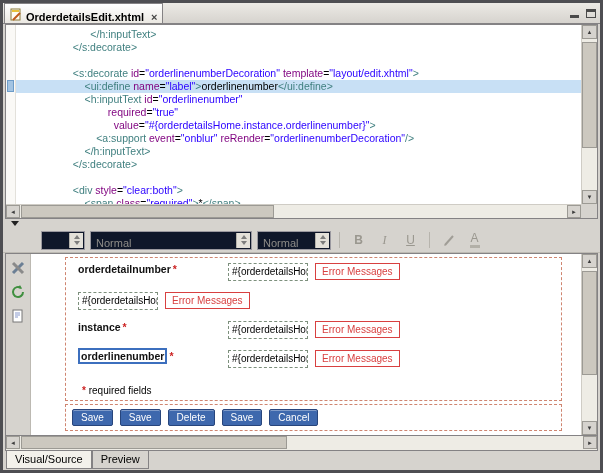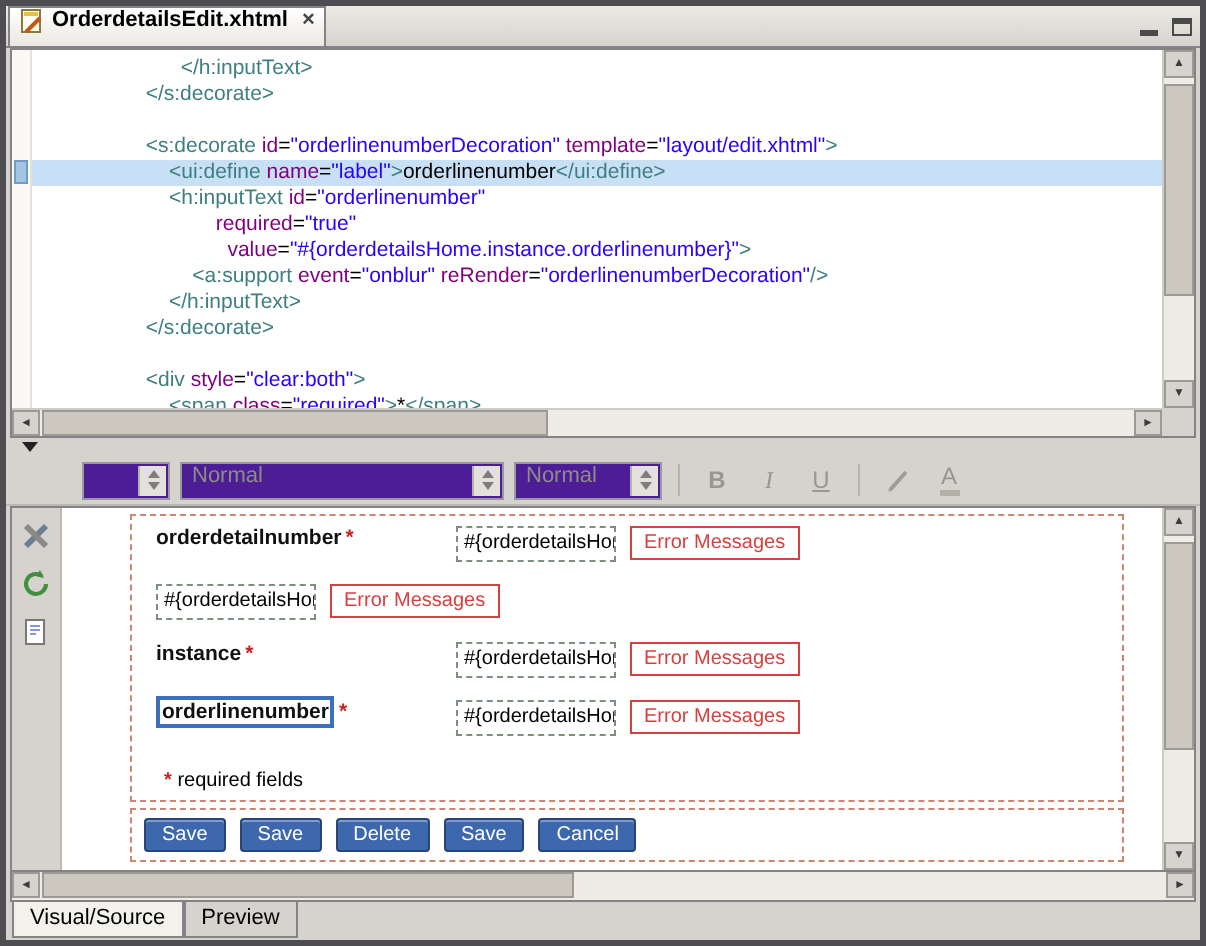--- a/index.html
+++ b/index.html
@@ -3,21 +3,21 @@
 <meta charset="utf-8">
 <style>
   * { box-sizing: border-box; margin: 0; padding: 0; }
   html,body { width: 603px; height: 473px; }
   body { font-family: "Liberation Sans", sans-serif; background:#777; }
 
   .window{width:603px;height:473px;background:var(--chrome);border:3px solid #4e4e52;display:flex;flex-direction:column;overflow:hidden}
 
   
   .tabrow{height:21px;display:flex;align-items:flex-end;background:linear-gradient(#eceae5,var(--chrome));border-bottom:1px solid var(--border);padding-left:1px;flex:none}
-  .etab{display:flex;align-items:flex-start;gap:4px;height:20px;padding:0 5px;background:linear-gradient(#ffffff,#ebe8e2);border:1px solid var(--border);border-bottom:none;font-size:11px;font-weight:bold;color:#000}
+  .etab{display:flex;align-items:flex-end;gap:4px;height:20px;padding:0 5px;background:linear-gradient(#ffffff,#ebe8e2);border:1px solid var(--border);border-bottom:none;font-size:11px;font-weight:bold;color:#000}
   .etab-close{font-size:11px;font-weight:bold;color:#444;margin-left:3px;cursor:pointer}
   .winbtns{margin-left:auto;margin-right:4px;align-self:center;display:flex;gap:7px;align-items:center}
   .minbtn{width:9px;height:3px;background:#4a4a4a;margin-top:6px}
   .maxbtn{width:10px;height:9px;border:1px solid #4a4a4a;border-top:3px solid #4a4a4a}
 
   
   .srcpane{height:195px;margin:0 2px;border:1px solid var(--border);background:#fff;position:relative;display:flex;flex:none;overflow:hidden}
   .gutter{width:10px;background:#faf9f6;border-right:1px solid #e3e1db;position:relative;flex:none}
   .gmark{position:absolute;left:1px;top:55px;width:7px;height:12px;background:#a3c4e2;border:1px solid #6d9cc8}
   .code{flex:1;overflow:hidden;padding-top:3px;font-family:Liberation Sans, sans-serif;font-size:10.5px;line-height:13px;white-space:pre;margin-right:16px;margin-bottom:14px}
@@ -39,21 +39,21 @@
   .hscroll .rt{right:0;top:0;width:14px;height:13px}
   .src-hs .thumb{top:0;height:13px;left:15px;width:44%}
   .corner{position:absolute;right:0;bottom:0;width:16px;height:14px;background:var(--chrome)}
 
   
   .splitter{height:9px;background:var(--chrome);flex:none;display:flex;align-items:center}
   .collapse{width:0;height:0;border:4px solid transparent;border-top:5px solid #222;margin-left:8px;margin-top:4px;cursor:pointer}
 
   
   .vtoolbar{height:25px;background:var(--chrome);border-bottom:1px solid #bdbab3;display:flex;align-items:center;gap:5px;padding-left:38px;flex:none}
-  .combo{height:19px;border:1px solid #9b99a0;background:#4c1d95;color:#8e8c88;font-size:11px;display:flex;align-items:flex-start;padding:0 19px 0 5px;position:relative}
+  .combo{height:19px;border:1px solid #9b99a0;background:#0f172a;color:#8e8c88;font-size:11px;display:flex;align-items:flex-end;padding:0 19px 0 5px;position:relative}
   .combo .spin{position:absolute;right:1px;top:1px;bottom:1px;width:14px;background:#e4e1da;border-left:1px solid #b5b2ab;display:flex;flex-direction:column;align-items:center;justify-content:center;gap:2px}
   .spin i{width:0;height:0;border:3px solid transparent;display:block}
   .spin .u{border-bottom:4px solid #7d7d7d;border-top:none}
   .spin .d{border-top:4px solid #7d7d7d;border-bottom:none}
   .tbtn{width:21px;height:19px;display:flex;align-items:center;justify-content:center;color:#9a978f;font-size:12px;cursor:pointer}
   .tbtn.b{font-weight:bold}.tbtn.i{font-style:italic;font-family:"Liberation Serif",serif}.tbtn.u{text-decoration:underline}
   .sep{width:1px;height:16px;background:#b7b4ad;margin:0 3px}
   .acolor{display:flex;flex-direction:column;align-items:center;line-height:1}
   .acolor .bar{width:10px;height:3px;background:#b3b0a8;margin-top:1px}
 

